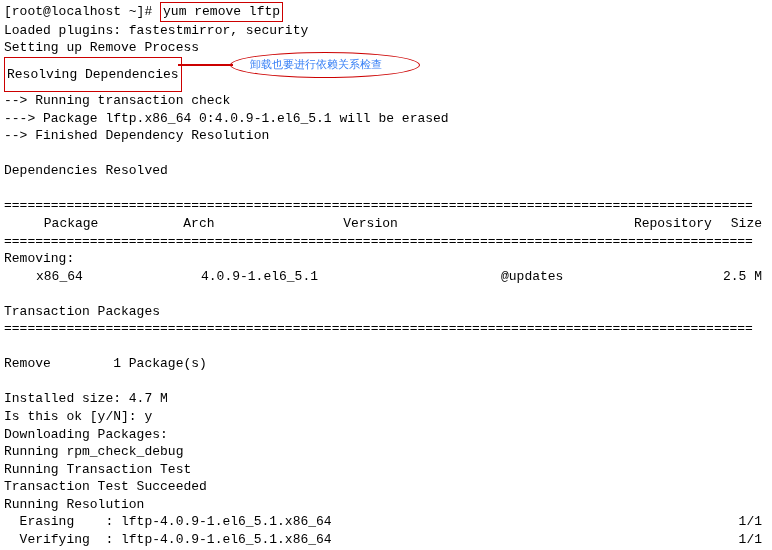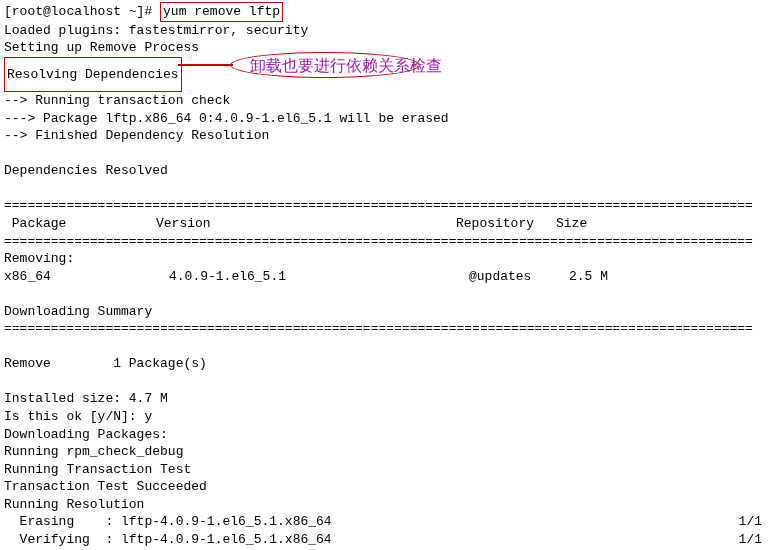--- a/index.html
+++ b/index.html
@@ -21,23 +21,23 @@
       display: inline-block;
       padding: 0 2px;
     }
     .dep-box {
       border: 1.5px solid #c00;
       display: inline-block;
       padding: 8px 2px;
     }
     .annot {
       position: absolute;
-      color: #a21caf;
-      font-family: Liberation Mono, monospace;
-      font-size: 16px;
+      color: #3b82f6;
+      font-family: Liberation Serif, serif;
+      font-size: 11px;
     }
     .annot-ellipse {
       position: absolute;
       border: 1.5px solid #c00;
       border-radius: 50%;
       width: 190px;
       height: 26px;
     }
     .annot-line {
       position: absolute;
@@ -45,26 +45,27 @@
       height: 1.5px;
     }
     .sep {
       letter-spacing: 0;
       white-space: nowrap;
       overflow: hidden;
     }
     .tbl {
       display: flex;
       white-space: pre;
+      margin-left: 32px;
     }
     .c-pkg { width: 152px; }
     .c-arch { width: 165px; }
     .c-ver { width: 300px; }
     .c-repo { width: 100px; }
-    .c-size { flex: 1; padding-right: 6px; }
+    .c-size { flex: 1; text-align: right; padding-right: 6px; }
     .tx-row {
       display: flex;
       white-space: pre;
     }
     .tx-left { flex: 1; }
     .tx-right { padding-right: 6px; }
   </style>
 </head>
 <body>
 
@@ -74,34 +75,35 @@
 <div class="line"><span class="dep-box"><span>Resolving Dependencies</span></span></div>
 <div class="line">--&gt; Running transaction check</div>
 <div class="line">---&gt; Package lftp.x86_64 0:4.0.9-1.el6_5.1 will be erased</div>
 <div class="line">--&gt; Finished Dependency Resolution</div>
 <div class="line">&nbsp;</div>
 <div class="line">Dependencies Resolved</div>
 <div class="line">&nbsp;</div>
 <div class="line sep">================================================================================================</div>
 <div class="tbl">
   <span class="c-pkg"> Package</span>
+  <span class="c-arch">Arch</span>
   <span class="c-ver">Version</span>
   <span class="c-repo">Repository</span>
   <span class="c-size">Size</span>
 </div>
 <div class="line sep">================================================================================================</div>
 <div class="line">Removing:</div>
 <div class="tbl">
   <span class="c-arch">x86_64</span>
   <span class="c-ver">4.0.9-1.el6_5.1</span>
   <span class="c-repo">@updates</span>
   <span class="c-size">2.5 M</span>
 </div>
 <div class="line">&nbsp;</div>
-<div class="line">Downloading Summary</div>
+<div class="line">Transaction Packages</div>
 <div class="line sep">================================================================================================</div>
 <div class="line">&nbsp;</div>
 <div class="line">Remove        1 Package(s)</div>
 <div class="line">&nbsp;</div>
 <div class="line">Installed size: 4.7 M</div>
 <div class="line">Is this ok [y/N]: y</div>
 <div class="line">Downloading Packages:</div>
 <div class="line">Running rpm_check_debug</div>
 <div class="line">Running Transaction Test</div>
 <div class="line">Transaction Test Succeeded</div>

